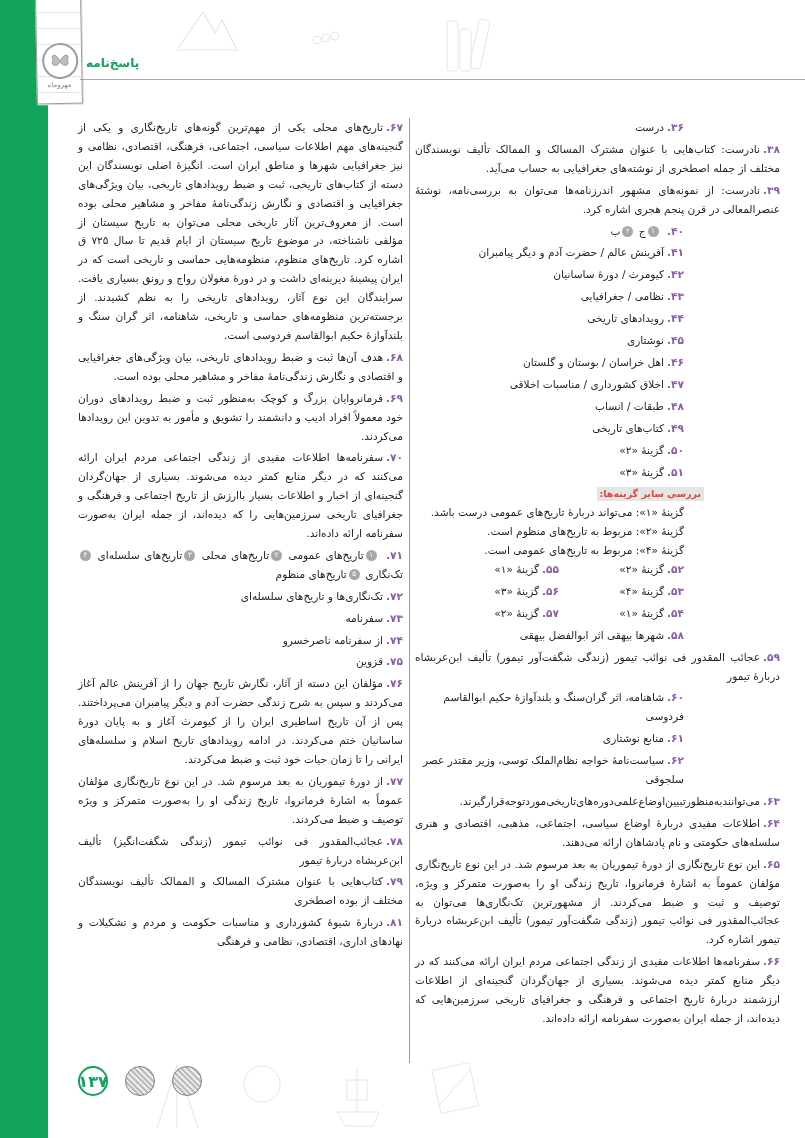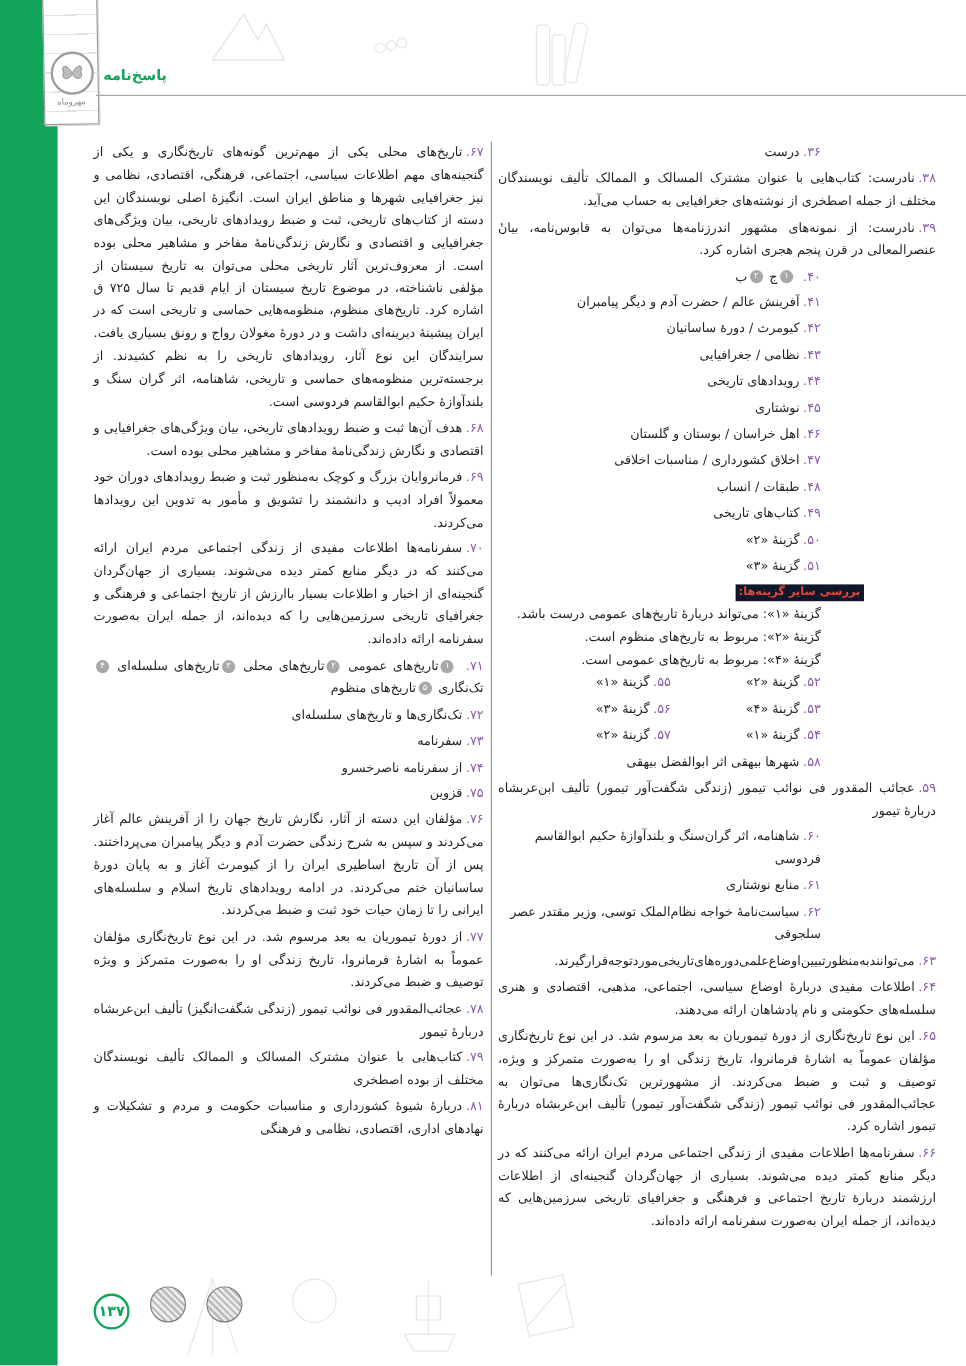--- a/index.html
+++ b/index.html
@@ -41,40 +41,40 @@
     position: absolute; left: 409px; top: 118px; height: 945px; width: 1px; background: #9c9c9c;
   }
   .col {
     position: absolute; top: 118px; direction: rtl; text-align: justify;
     font-size: 10.6px; line-height: 18.9px;
   }
   .col.right { left: 415px; width: 365px; }
   .col.left { left: 78px; width: 325px; }
   .item { margin: 0 0 3px 0; }
   .item.short { text-align: right; padding-right: 96px; }
-  .num { color: #8a5ca8; font-weight: normal; margin-left: 3px; }
+  .num { color: #8a5ca8; font-weight: bold; margin-left: 3px; }
   .circ {
     display: inline-block; width: 11px; height: 11px; border-radius: 50%;
     background: #a8a8a8; color: #fff; font-size: 7px; line-height: 11px;
     text-align: center; vertical-align: middle; margin: 0 2px;
   }
   .review-head {
-    color: #e2463c; font-weight: bold; background: #0f172a; display: inline-block;
-    padding: 0 3px; margin-right: 60px; font-size: 9.5px; line-height: 14px;
+    color: #e2463c; font-weight: bold; background: #e5e5e5; display: inline-block;
+    padding: 0 3px; margin-right: 76px; font-size: 9.5px; line-height: 14px;
   }
   .sub-line { text-align: right; padding-right: 96px; }
   .grid-row { display: flex; flex-direction: row; padding-right: 96px; margin-bottom: 3px; }
   .grid-row .cell { width: 125px; text-align: right; }
   .footer-pages {
     position: absolute; top: 1066px; left: 78px; display: flex; gap: 17px; align-items: center;
   }
   .page-num {
     width: 30px; height: 30px; border-radius: 50%; border: 2px solid #12a45a;
-    color: #12a45a; font-weight: bold; font-size: 12px; display: flex;
-    align-items: center; justify-content: center; box-sizing: border-box; margin-top: 12px;
+    color: #12a45a; font-weight: bold; font-size: 16px; display: flex;
+    align-items: center; justify-content: center; box-sizing: border-box;
   }
   .hatched {
     width: 28px; height: 28px; border-radius: 50%; border: 1px solid #7d7d7d;
     background: repeating-linear-gradient(45deg, #bdbdbd 0 2px, #ececec 2px 4px);
   }
 </style>
 </head>
 <body>
 
 <div class="green-bar"></div>
@@ -120,21 +120,21 @@
 <svg class="deco" style="left:430px;top:1060px" width="50" height="55">
   <rect x="6" y="6" width="38" height="44" fill="none" stroke="#777" transform="rotate(-12 25 28)"></rect>
     <line x1="10" y1="45" x2="40" y2="10" stroke="#777"></line>
 </svg>
 
 <div class="col-divider"></div>
 
 <div class="col right">
   <div class="item short"><span class="num">۳۶.</span><span>درست</span></div>
   <div class="item"><span class="num">۳۸.</span><span>نادرست: کتاب‌هایی با عنوان مشترک المسالک و الممالک تألیف نویسندگان مختلف از جمله اصطخری از نوشته‌های جغرافیایی به حساب می‌آید.</span></div>
-  <div class="item"><span class="num">۳۹.</span><span>نادرست: از نمونه‌های مشهور اندرزنامه‌ها می‌توان به قابوس‌نامه، بیانٔ عنصرالمعالی در قرن پنجم هجری اشاره کرد.</span></div>
+  <div class="item"><span class="num">۳۹.</span><span>نادرست: از نمونه‌های مشهور اندرزنامه‌ها می‌توان به بررسی‌نامه، نوشتهٔ عنصرالمعالی در قرن پنجم هجری اشاره کرد.</span></div>
   <div class="item short">
     <span class="num">۴۰.</span>
     <span class="circ">۱</span><span>ج</span>
     <span class="circ">۲</span><span>ب</span>
   </div>
   <div class="item short"><span class="num">۴۱.</span><span>آفرینش عالم / حضرت آدم و دیگر پیامبران</span></div>
   <div class="item short"><span class="num">۴۲.</span><span>کیومرث / دورهٔ ساسانیان</span></div>
   <div class="item short"><span class="num">۴۳.</span><span>نظامی / جغرافیایی</span></div>
   <div class="item short"><span class="num">۴۴.</span><span>رویدادهای تاریخی</span></div>
   <div class="item short"><span class="num">۴۵.</span><span>نوشتاری</span></div>

